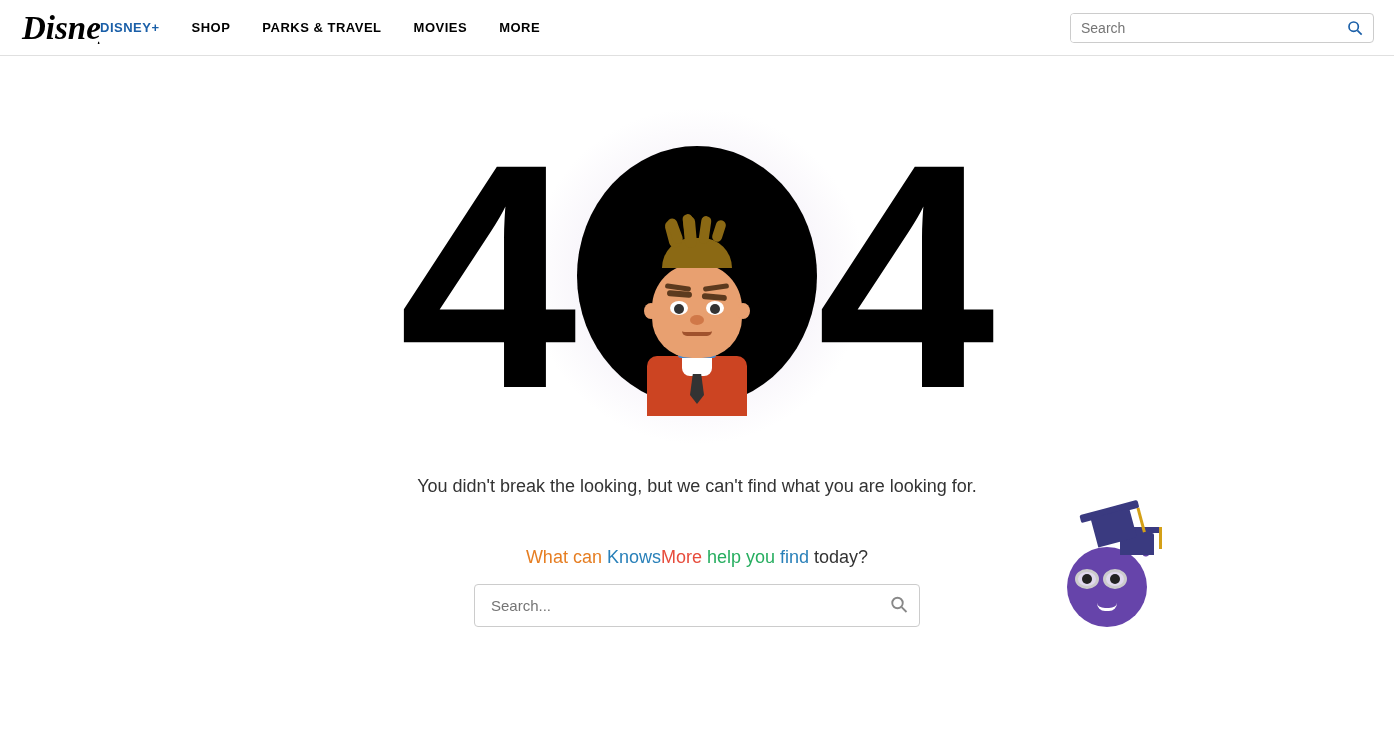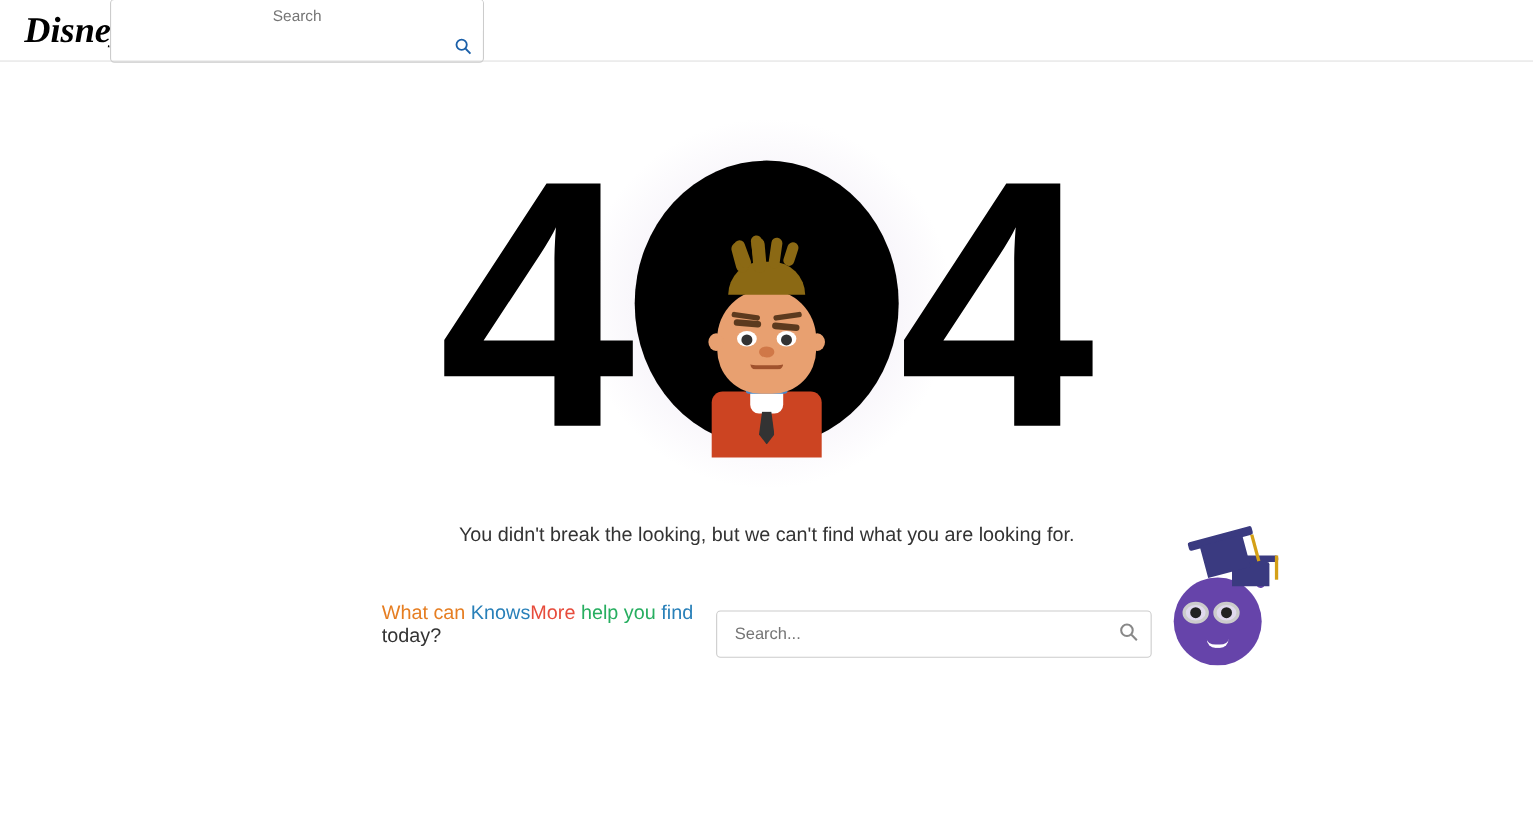--- a/index.html
+++ b/index.html
@@ -25,26 +25,25 @@
       font-weight: bold;
       letter-spacing: 0.5px;
       color: #000;
       text-decoration: none;
       cursor: pointer;
       text-transform: uppercase;
     }
     .nav-link.highlight { color: #1a5fa8; }
     .nav-search {
       display: flex;
-      align-items: flex-end;
+      align-items: center;
       border: 1px solid #ccc;
       border-radius: 4px;
       overflow: hidden;
-      width: 340px;
-      flex-direction: column;
+      width: 304px;
     }
     .nav-search input {
       border: none;
       outline: none;
       padding: 6px 10px;
       font-size: 14px;
       color: #999;
       flex: 1;
     }
     .nav-search-btn {
@@ -285,21 +284,21 @@
       font-size: 18px;
       color: #333;
       margin-top: 40px;
       text-align: center;
     }
 
     
     .knows-more-section {
       margin-top: 50px;
       display: flex;
-      flex-direction: row;
+      flex-direction: column;
       align-items: center;
       position: relative;
       width: 100%;
       max-width: 700px;
     }
 
     .knows-more-text {
       font-size: 18px;
       margin-bottom: 16px;
     }
@@ -451,20 +450,27 @@
 </head>
 <body>
 
 <nav>
   <div class="disney-logo">
     <svg width="80" height="38" viewBox="0 0 80 38" xmlns="http://www.w3.org/2000/svg">
       <text x="2" y="33" font-family="Georgia, serif" font-size="33" font-style="italic" font-weight="bold" fill="#000">Disney</text>
     </svg>
   </div>
 
+  <div class="nav-links">
+    <a class="nav-link highlight">DISNEY+</a>
+    <a class="nav-link">SHOP</a>
+    <a class="nav-link">PARKS &amp; TRAVEL</a>
+    <a class="nav-link">MOVIES</a>
+    <a class="nav-link">MORE</a>
+  </div>
 
   <div class="nav-search">
     <input type="text" placeholder="Search" style="">
     <button class="nav-search-btn">
       <svg class="search-icon-svg" viewBox="0 0 24 24" fill="none" stroke="#1a5fa8" stroke-width="2.5">
         <circle cx="10" cy="10" r="7"></circle>
         <line x1="15.5" y1="15.5" x2="22" y2="22"></line>
       </svg>
     </button>
   </div>

